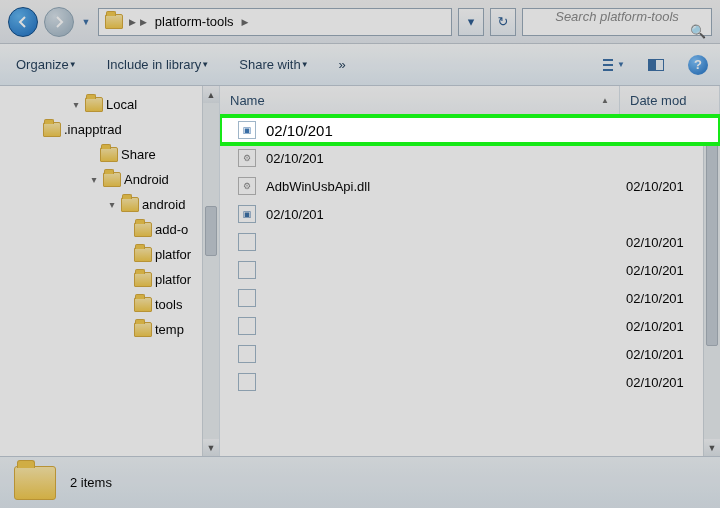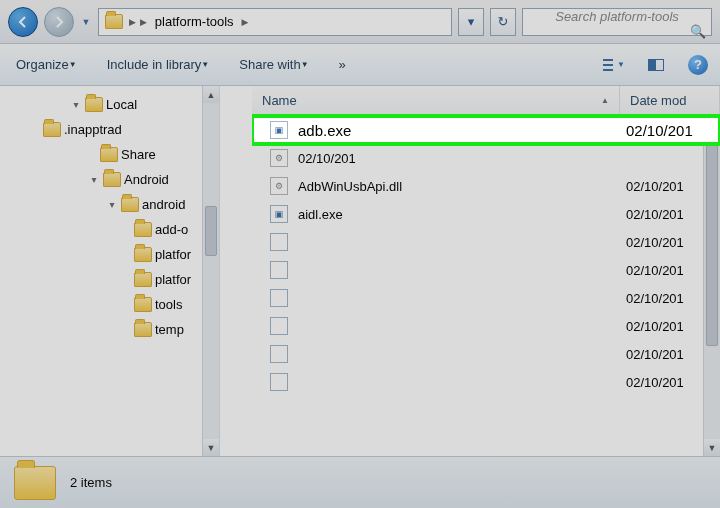--- a/index.html
+++ b/index.html
@@ -30,21 +30,21 @@
 .main { display: flex; height: 370px; background: #fff; }
 .tree { width: 220px; border-right: 1px solid #d8e0e8; overflow: hidden; position: relative; padding-top: 6px; }
 .tree-row { display: flex; align-items: center; height: 25px; padding-left: 0; gap: 3px; white-space: nowrap; }
 .tree-row .exp { width: 12px; text-align: center; color: #6a6a6a; font-size: 10px; }
 .folder { width: 18px; height: 15px; background: linear-gradient(#fde9a8,#f2c94c); border: 1px solid #d4a93a; border-radius: 2px 2px 1px 1px; position: relative; flex-shrink: 0; }
 .folder::before { content: ""; position: absolute; top: -4px; left: 0; width: 8px; height: 4px; background: #f2c94c; border: 1px solid #d4a93a; border-bottom: none; border-radius: 2px 2px 0 0; }
 .tree .vscroll { position: absolute; right: 0; top: 0; bottom: 0; width: 17px; background: #e8ecef; border-left: 1px solid #cfd6dc; }
 .vscroll .thumb { position: absolute; left: 2px; right: 2px; background: #c4ccd4; border: 1px solid #a8b2bc; border-radius: 2px; }
 .vscroll .arrow { position: absolute; left: 0; right: 0; height: 17px; background: linear-gradient(#f4f6f8,#dde3e8); display: flex; align-items: center; justify-content: center; font-size: 9px; color: #555; }
 
-.list { flex: 1; position: relative; overflow: hidden; margin-left: 32px; }
+.list { flex: 1; position: relative; overflow: hidden; }
 .cols { height: 30px; display: flex; border-bottom: 1px solid #d8e0e8; background: linear-gradient(#fdfdfd,#f0f3f6); }
 .col { padding: 6px 10px; border-right: 1px solid #d8e0e8; display: flex; align-items: center; color: #2a4a6a; }
 .col.name { flex: 1; gap: 6px; }
 .col.name .sort { font-size: 8px; margin-left: auto; color: #6a6a6a; }
 .col.date { width: 100px; }
 .row { height: 28px; display: flex; align-items: center; padding-left: 18px; }
 .row .ico { width: 18px; height: 18px; margin-right: 10px; border: 1px solid #9fb5c8; background: #fff; display: flex; align-items: center; justify-content: center; font-size: 9px; color: #3a6ea5; }
 .row .ico.dll { border-color: #b8b8b8; color: #888; }
 .row .nm { flex: 1; }
 .row .dt { width: 94px; text-align: left; padding-right: 0; }
@@ -189,35 +189,33 @@
           <span>Name</span>
           <span class="sort">▲</span>
         </div>
       <div class="col date">
           <span>Date mod</span>
         </div>
     </div>
 
     <div class="row highlight">
       <span class="ico">▣</span>
-      <span class="nm">adb.exe</span>
       <span class="dt">02/10/201</span>
     </div>
     <div class="row">
       <span class="ico dll">⚙</span>
       <span class="dt">02/10/201</span>
     </div>
     <div class="row">
       <span class="ico dll">⚙</span>
       <span class="nm">AdbWinUsbApi.dll</span>
       <span class="dt">02/10/201</span>
     </div>
     <div class="row">
       <span class="ico">▣</span>
-      <span class="nm">aidl.exe</span>
       <span class="dt">02/10/201</span>
     </div>
     <div class="row">
         <span class="ico"></span>
         <span class="nm"></span>
         <span class="dt">02/10/201</span>
       </div>
     <div class="row">
         <span class="ico"></span>
         <span class="nm"></span>

